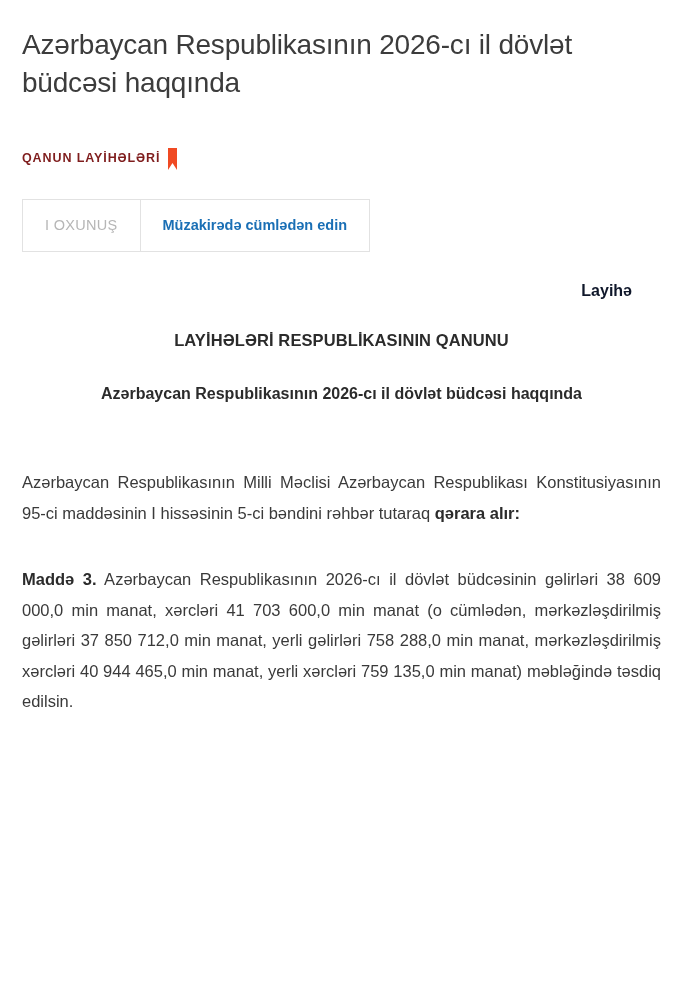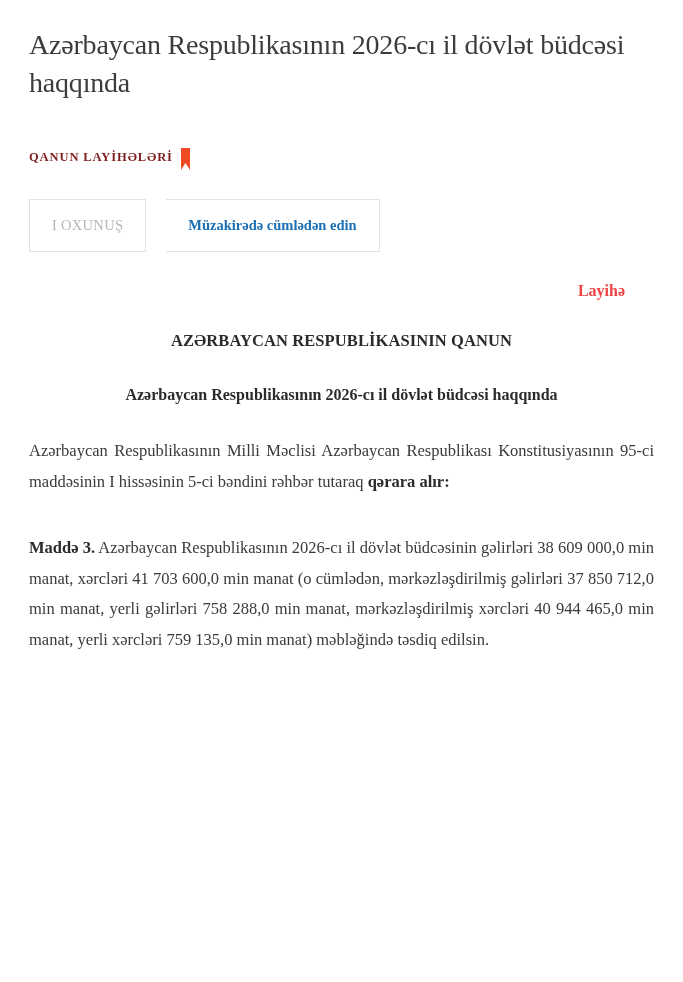--- a/index.html
+++ b/index.html
@@ -13,22 +13,21 @@
     height: 982px;
     font-family: "Liberation Sans", sans-serif;
     color: #333333;
     overflow: hidden;
   }
   .page {
     width: 683px;
     height: 939px;
     position: relative;
     box-sizing: border-box;
-    padding: 0 29px;
-    font-family: Liberation Serif, serif;
+    padding: 0 22px;
   }
   .doc-title {
     font-size: 28px;
     line-height: 1.35;
     font-weight: 400;
     color: #3c3c3c;
     margin: 0;
     padding-top: 26px;
     letter-spacing: -0.2px;
   }
@@ -49,21 +48,20 @@
     margin-left: 8px;
     width: 10px;
     height: 20px;
     position: relative;
   }
   .category-flag svg { display: block; }
   .tabs {
     display: flex;
     margin-top: 31px;
     align-items: center;
-    gap: 20px;
   }
   .tab {
     border: 1px solid #e2e2e2;
     background: #ffffff;
     padding: 17px 22px;
     font-size: 14.5px;
     line-height: 1.2;
     box-sizing: border-box;
     display: flex;
     align-items: center;
@@ -78,21 +76,21 @@
     font-weight: bold;
     border-left: none;
   }
   .body-area {
     margin-top: 30px;
   }
   .draft-label {
     text-align: right;
     font-weight: bold;
     font-size: 16px;
-    color: #ef4444;
+    color: #0f172a;
     margin: 0 0 0 0;
     padding-right: 29px;
   }
   .law-heading {
     text-align: center;
     font-weight: bold;
     font-size: 16.5px;
     color: #2b2b2b;
     margin: 31px 0 0 0;
     letter-spacing: 0.1px;
@@ -106,21 +104,21 @@
     line-height: 1.65;
   }
   p.para {
     font-size: 16.5px;
     line-height: 1.85;
     color: #3a3a3a;
     text-align: justify;
     margin: 36px 0 0 0;
   }
   p.para.first {
-    margin-top: 28px;
+    margin-top: 60px;
   }
   .strong {
     font-weight: bold;
     color: #2b2b2b;
   }
 </style>
 </head>
 <body>
 
 <div class="page">
@@ -138,21 +136,21 @@
 
   <div class="tabs">
     <div class="tab inactive">I OXUNUŞ</div>
     <div class="tab active">Müzakirədə cümlədən edin</div>
   </div>
 
   <div class="body-area">
 
     <div class="draft-label">Layihə</div>
 
-    <div class="law-heading">AZƏRBAYCAN RESPUBLİKASININ QANUN</div>
+    <div class="law-heading">LAYİHƏLƏRİ RESPUBLİKASININ QANUNU</div>
 
     <div class="law-subheading">Azərbaycan Respublikasının 2026-cı il dövlət büdcəsi haqqında</div>
 
     <p class="para first">
       <span>Azərbaycan Respublikasının Milli Məclisi Azərbaycan Respublikası Konstitusiyasının 95-ci maddəsinin I hissəsinin 5-ci bəndini rəhbər tutaraq </span><span class="strong">qərara alır:</span>
     </p>
 
     <p class="para">
       <span class="strong">Maddə 3.</span><span> Azərbaycan Respublikasının 2026-cı il dövlət büdcəsinin gəlirləri  38 609 000,0 min manat, xərcləri 41 703 600,0 min manat (o cümlədən, mərkəzləşdirilmiş gəlirləri 37 850 712,0 min manat, yerli gəlirləri 758 288,0 min manat, mərkəzləşdirilmiş xərcləri 40 944 465,0 min manat, yerli xərcləri 759 135,0 min manat) məbləğində təsdiq edilsin.</span>
     </p>

